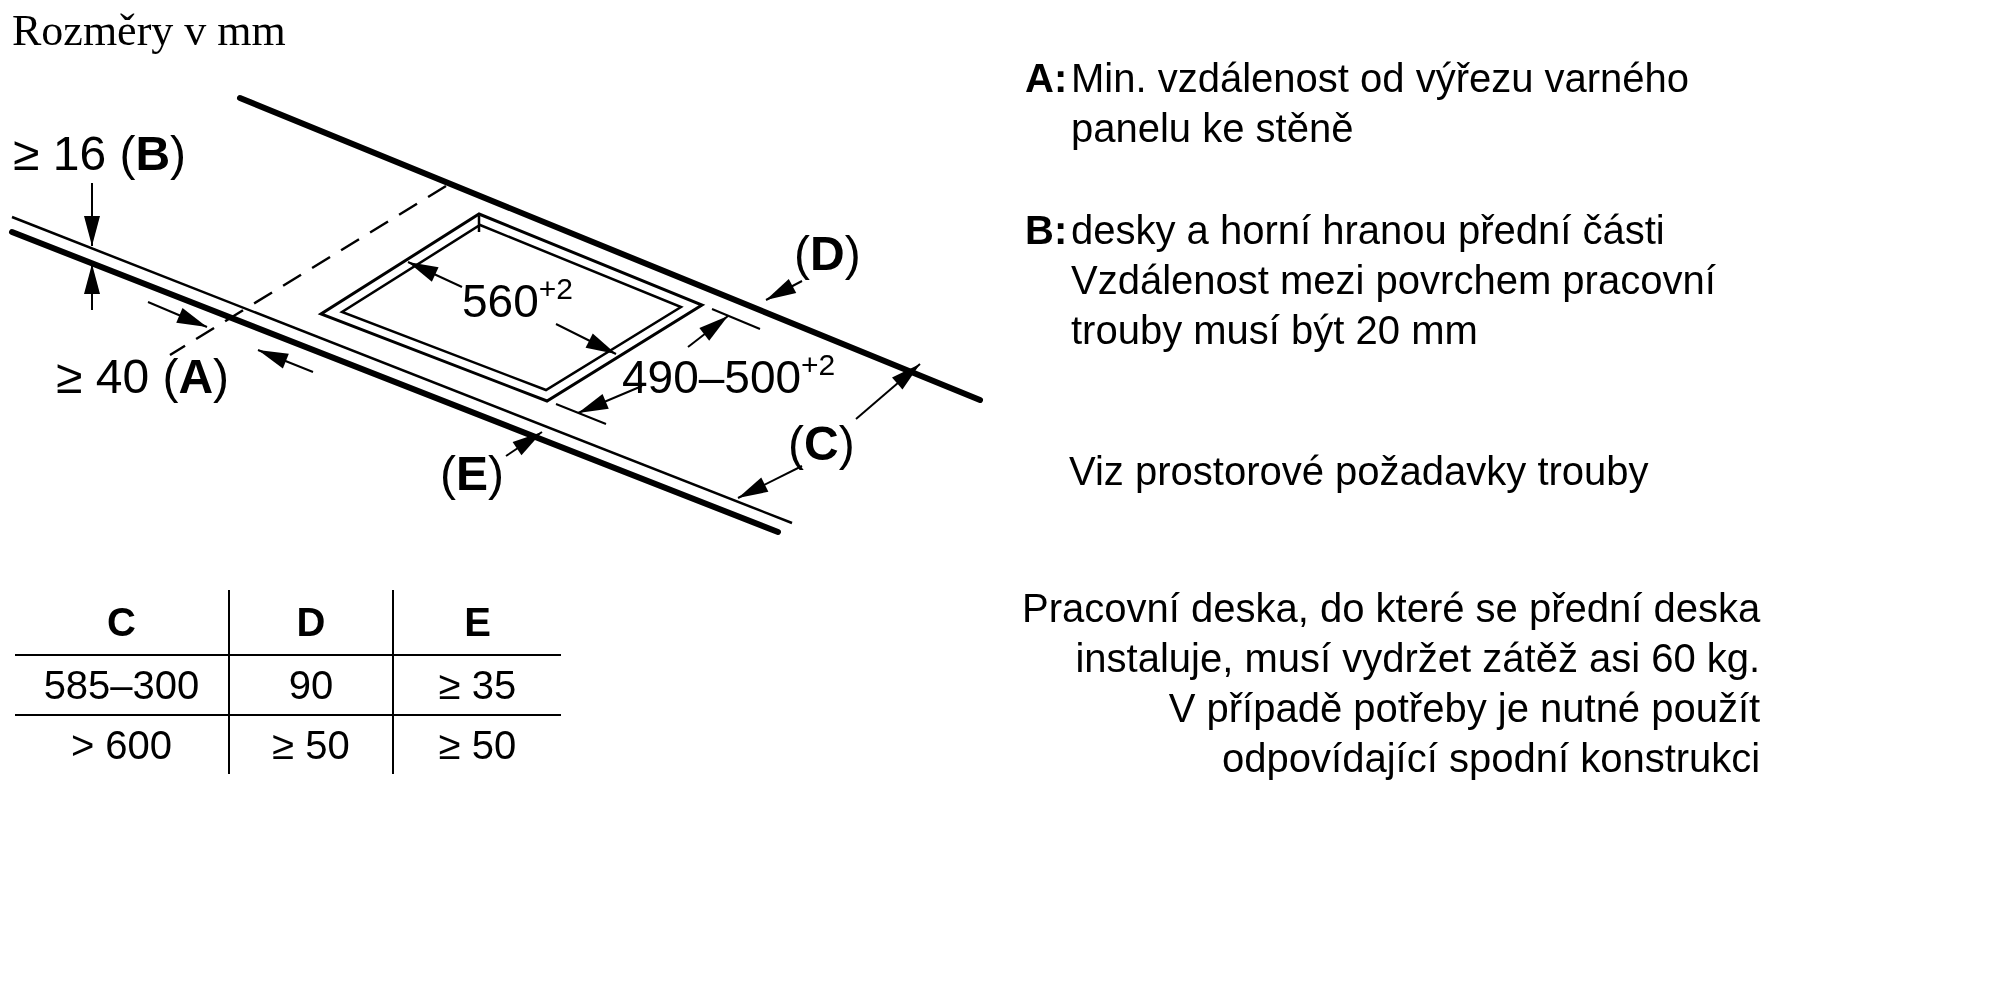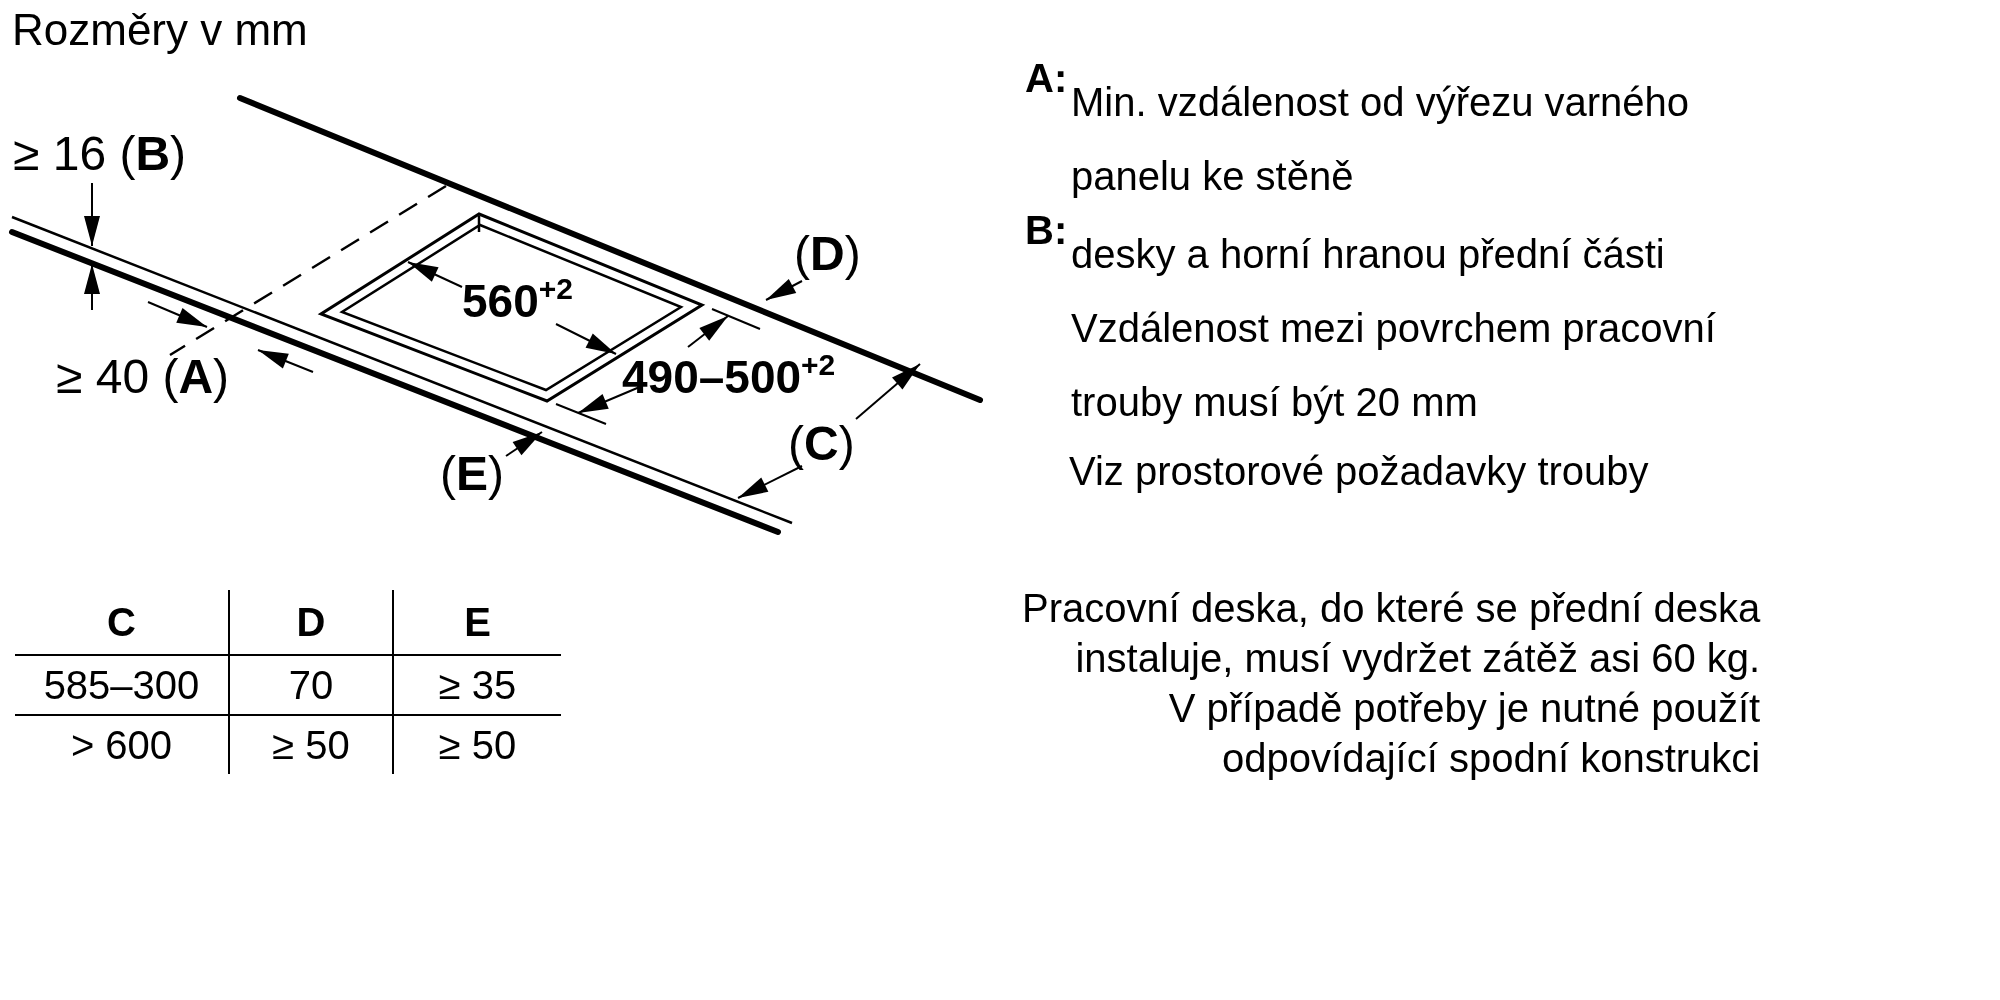--- a/index.html
+++ b/index.html
@@ -1,42 +1,42 @@
 <!DOCTYPE html>
 <html><head>
 <meta charset="utf-8">
 <style>
   html,body{margin:0;padding:0;}
   body{
     width:2000px;height:1000px;position:relative;background:#fff;color:#000;
     font-family:"Liberation Sans", sans-serif;overflow:hidden;
   }
   .abs{position:absolute;}
-  #page-title{left:12px;top:5px;font-size:44px;white-space:nowrap;}
+  #page-title{left:12px;top:5px;font-size:44px;white-space:nowrap;font-family:Liberation Serif, serif;}
   .dlabel{font-size:48px;white-space:nowrap;}
   .dlabel b{font-weight:bold;}
-  .dim{font-size:46px;white-space:nowrap;font-weight:bold;}
+  .dim{font-size:46px;white-space:nowrap;}
   .dim sup{font-size:30px;position:relative;top:-2px;vertical-align:super;}
   svg#diagram-svg{position:absolute;left:0;top:0;}
 
   
   #dims-table{position:absolute;left:15px;top:590px;border-collapse:collapse;font-size:40px;}
   #dims-table th,#dims-table td{padding:0;text-align:center;vertical-align:middle;}
   #dims-table th{font-weight:bold;height:64px;}
   #dims-table td{height:58px;}
   .c-col{width:213px;}
   .d-col{width:162px;}
   .e-col{width:167px;}
   .vline{border-right:2.5px solid #000;}
   .hline th,.hline td{border-bottom:2.5px solid #000;}
 
   
   .note{position:absolute;display:flex;font-size:40px;line-height:50px;}
   .note .lbl{font-weight:bold;width:46px;flex:none;}
-  .note .body div{white-space:nowrap;margin-top:24px;}
+  .note .body div{white-space:nowrap;}
   .plain{position:absolute;font-size:40px;line-height:50px;text-align:right;}
   .plain div{white-space:nowrap;}
 </style>
 </head>
 <body>
 
 <div class="abs" id="page-title">Rozměry v mm</div>
 
 <svg id="diagram-svg" width="1000" height="580" viewBox="0 0 1000 580" aria-hidden="true">
   <defs>
@@ -81,21 +81,21 @@
 
 <table id="dims-table">
   <tbody>
       <tr class="hline">
     <th class="c-col vline">C</th>
     <th class="d-col vline">D</th>
     <th class="e-col">E</th>
   </tr>
   <tr class="hline">
     <td class="vline">585–300</td>
-    <td class="vline">70</td>
+    <td class="vline">90</td>
     <td>≥ 35</td>
   </tr>
   <tr>
     <td class="vline">&gt; 600</td>
     <td class="vline">≥ 50</td>
     <td>≥ 50</td>
   </tr>
 </tbody>
   </table>
 

